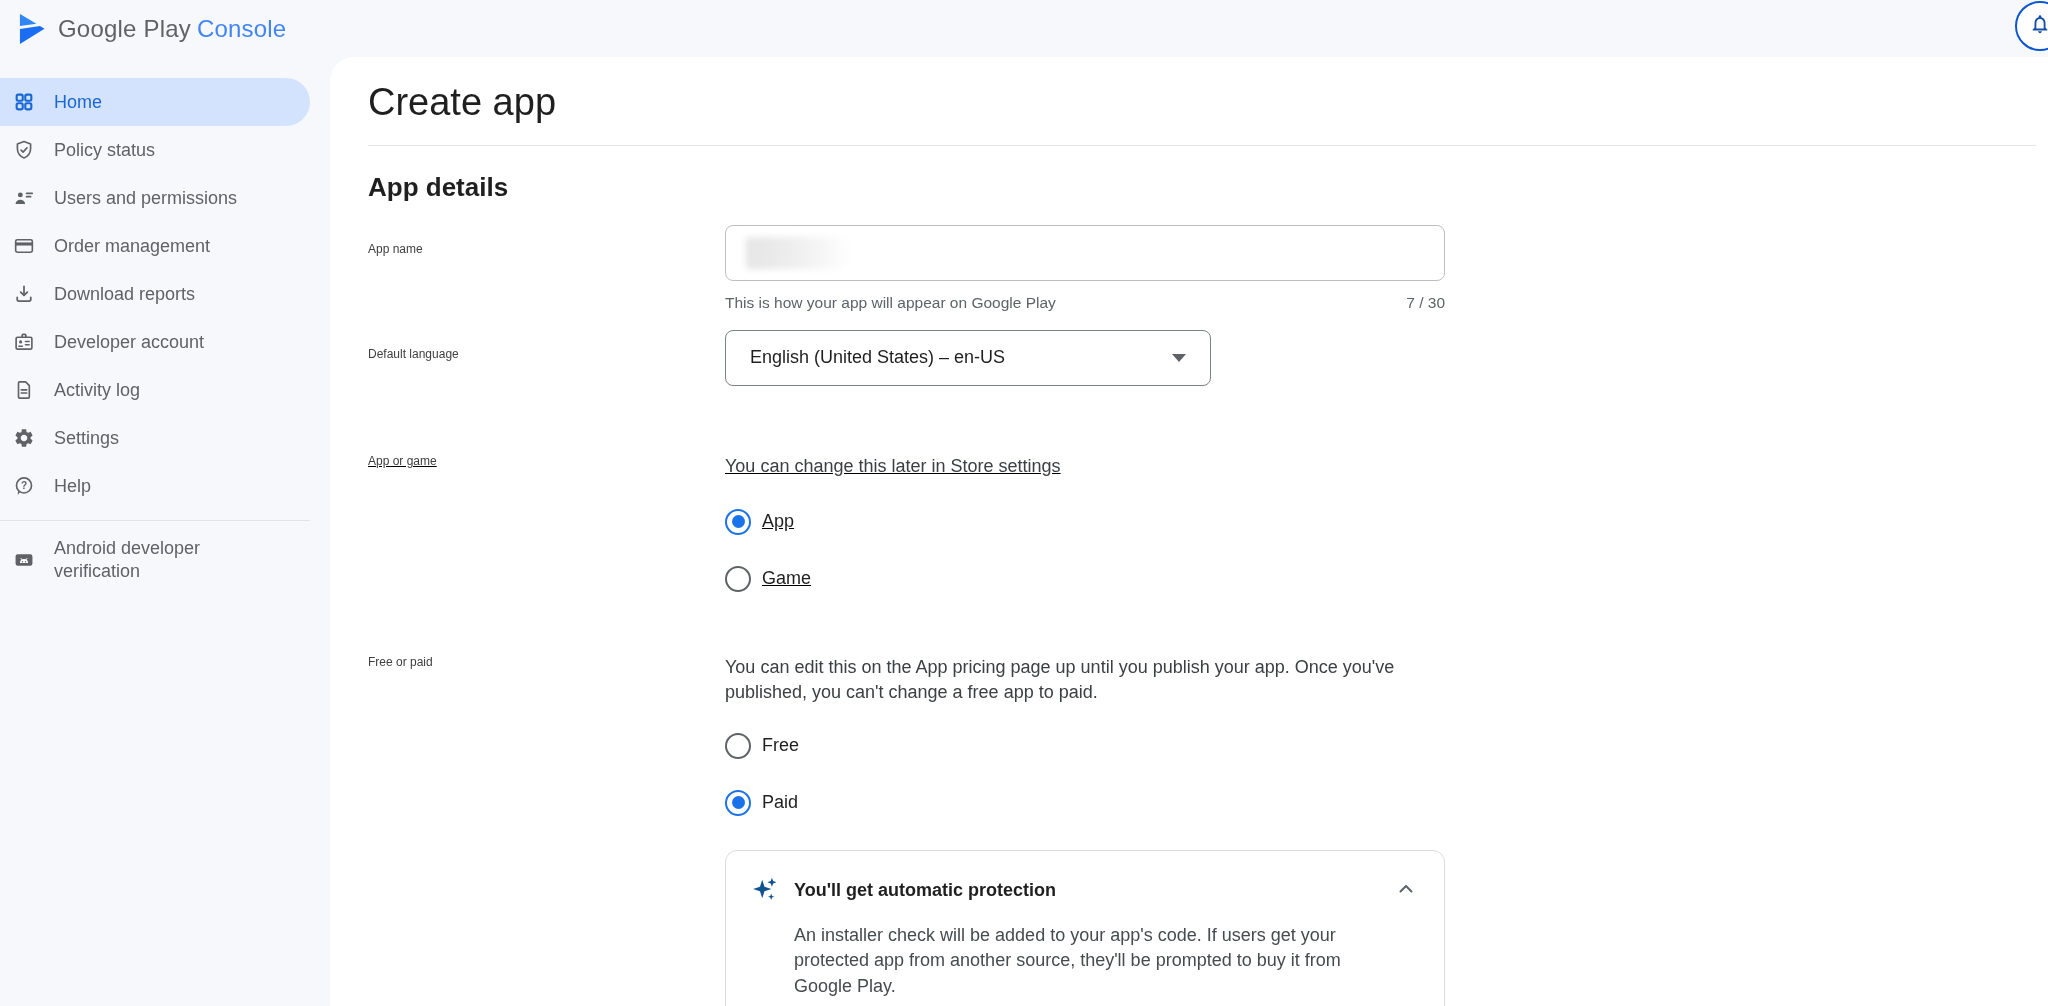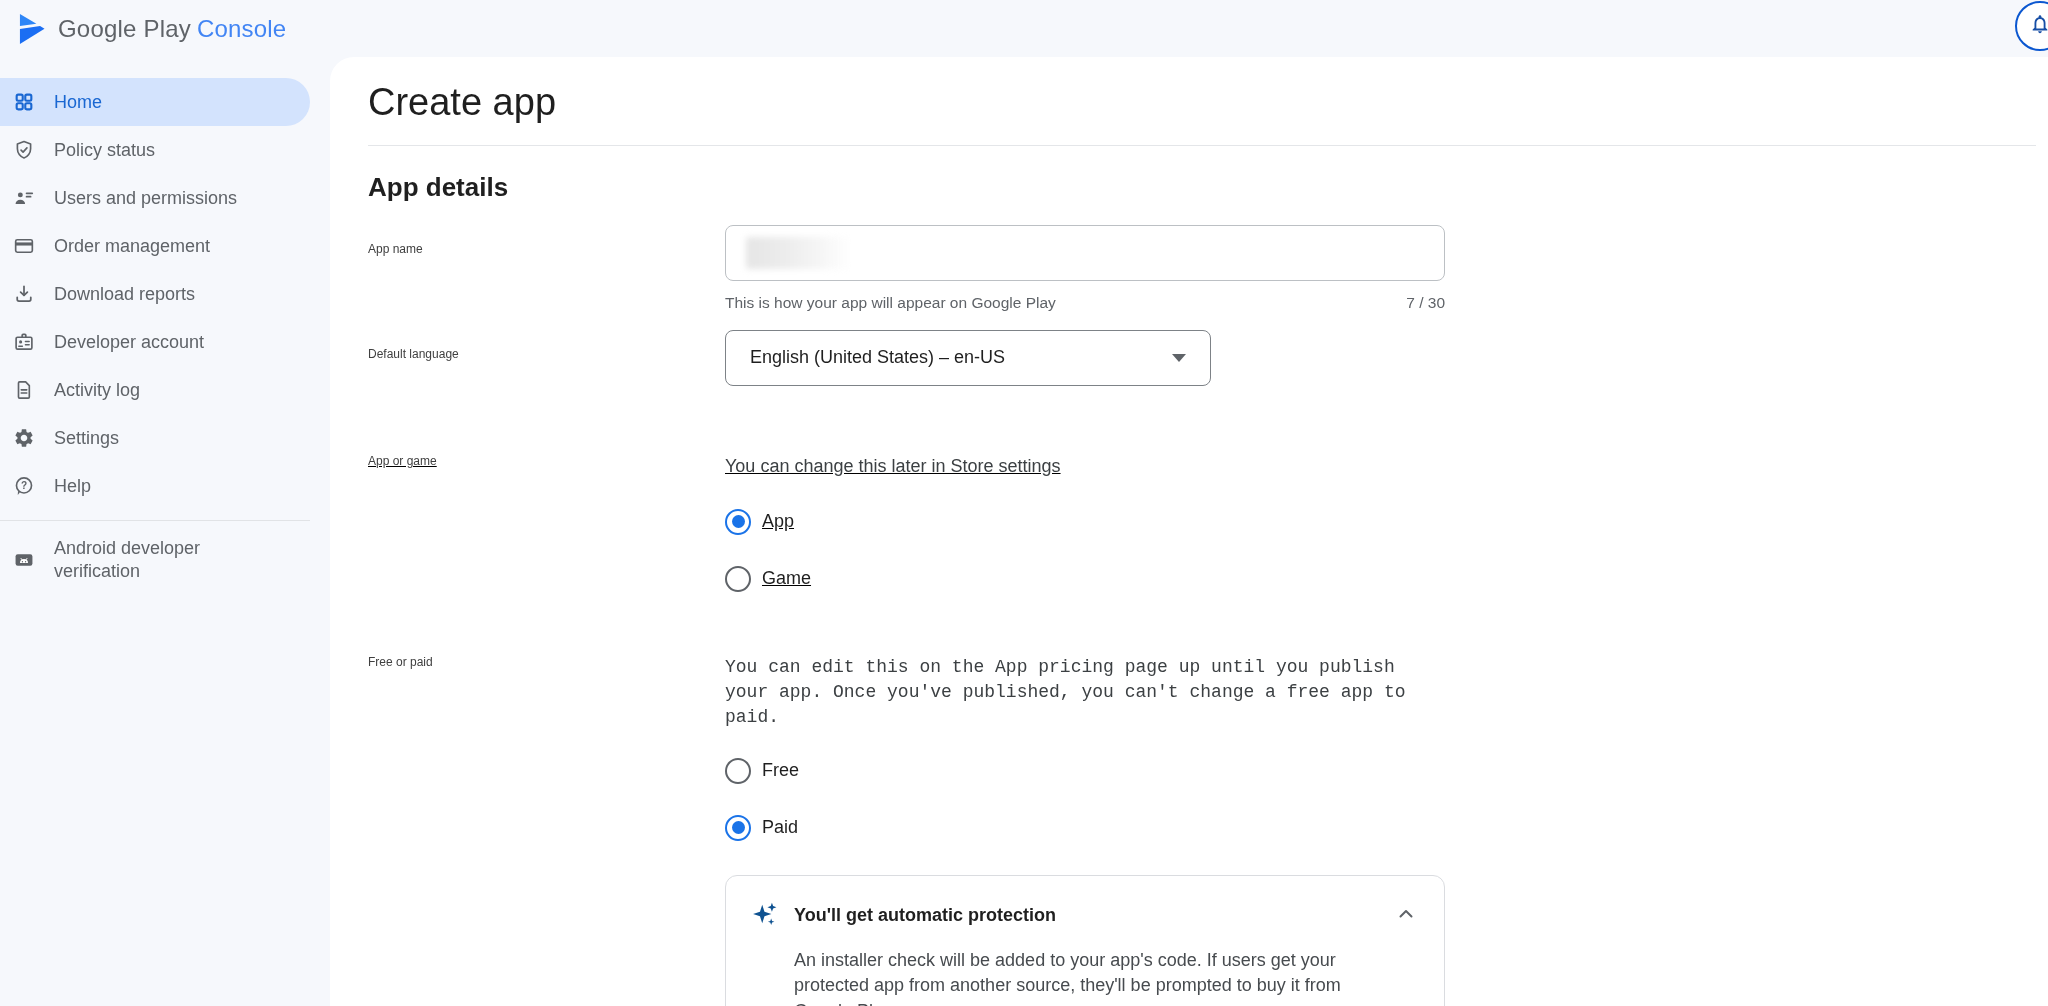--- a/index.html
+++ b/index.html
@@ -47,21 +47,21 @@
     filter:blur(3px);}
   .helper-row{width:720px;display:flex;justify-content:space-between;margin-top:12px;
     font-size:15.5px;color:#5f6368;line-height:19px;}
 
   .select-box{width:486px;height:56px;border:1px solid #7d8287;border-radius:8px;background:#fff;
     display:flex;align-items:center;padding:0 24px;box-sizing:border-box;cursor:pointer;}
   .select-value{font-size:18px;color:#1f1f1f;flex:1;}
   .caret{width:0;height:0;border-left:7px solid transparent;border-right:7px solid transparent;border-top:8px solid #5f6368;}
 
   .note{font-size:18px;color:#3c4043;line-height:25px;margin:0;}
-  .note.wide{width:710px;font-family:Liberation Mono, monospace;}
+  .note.wide{width:710px;}
   .radios{margin-top:30px;}
   .radio-row{display:flex;align-items:center;gap:11px;margin-bottom:31px;cursor:pointer;}
   .radio{width:26px;height:26px;border-radius:50%;box-sizing:border-box;position:relative;background:#fff;}
   .radio.off{border:2px solid #5f6368;}
   .radio.on{border:2px solid #1a73e8;}
   .radio.on::after{content:"";position:absolute;left:50%;top:50%;width:13px;height:13px;margin:-6.5px 0 0 -6.5px;
     border-radius:50%;background:#1a73e8;}
   .radio-label{font-size:18px;color:#1f1f1f;}
 
   .protect-card{width:720px;box-sizing:border-box;margin-top:34px;border:1px solid #dadce0;border-radius:12px;

